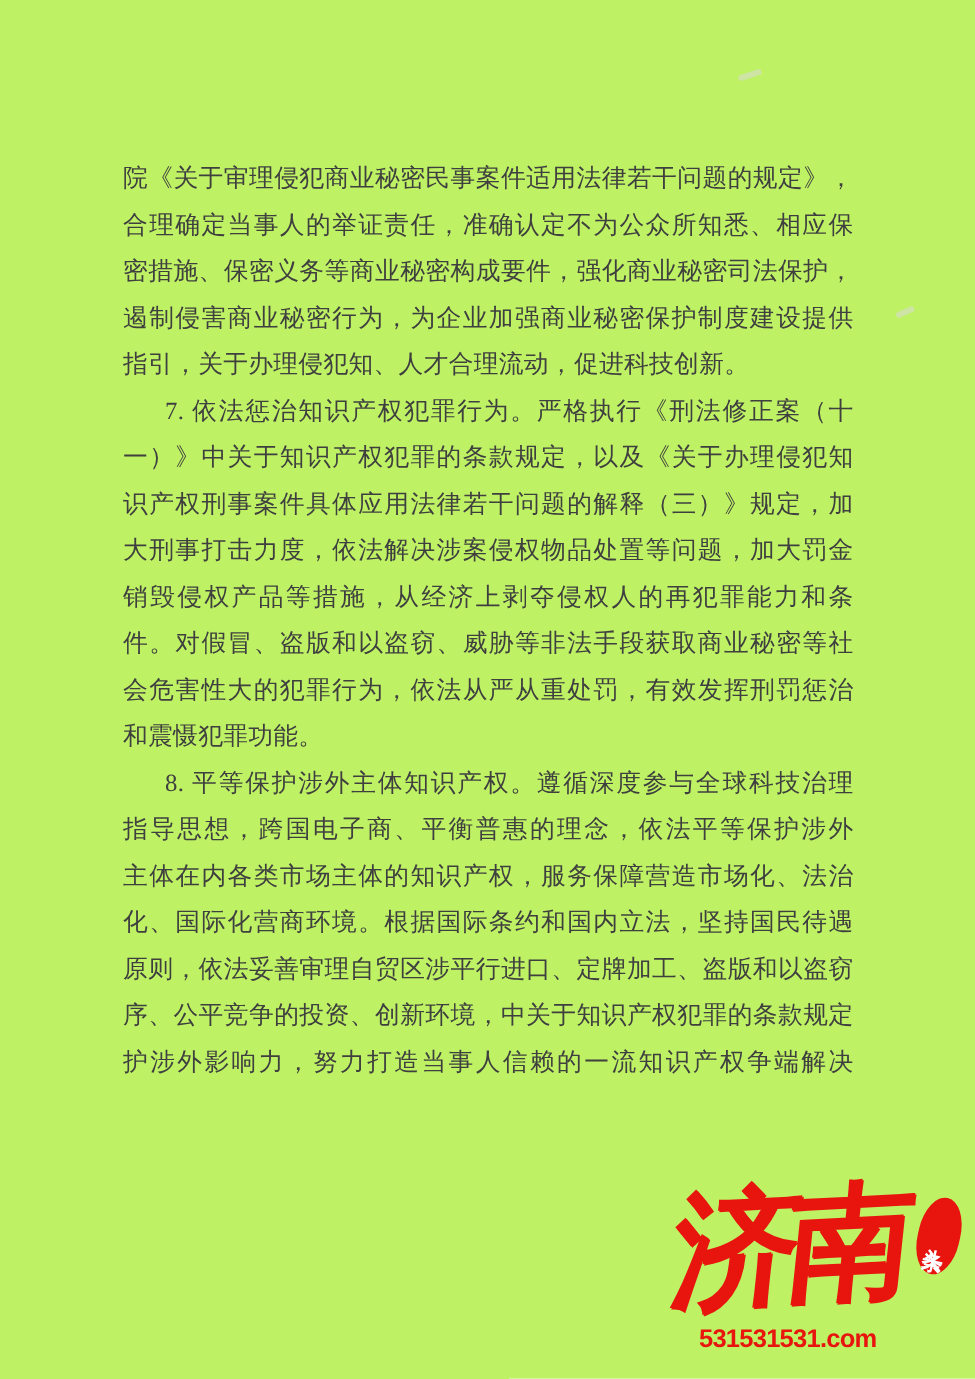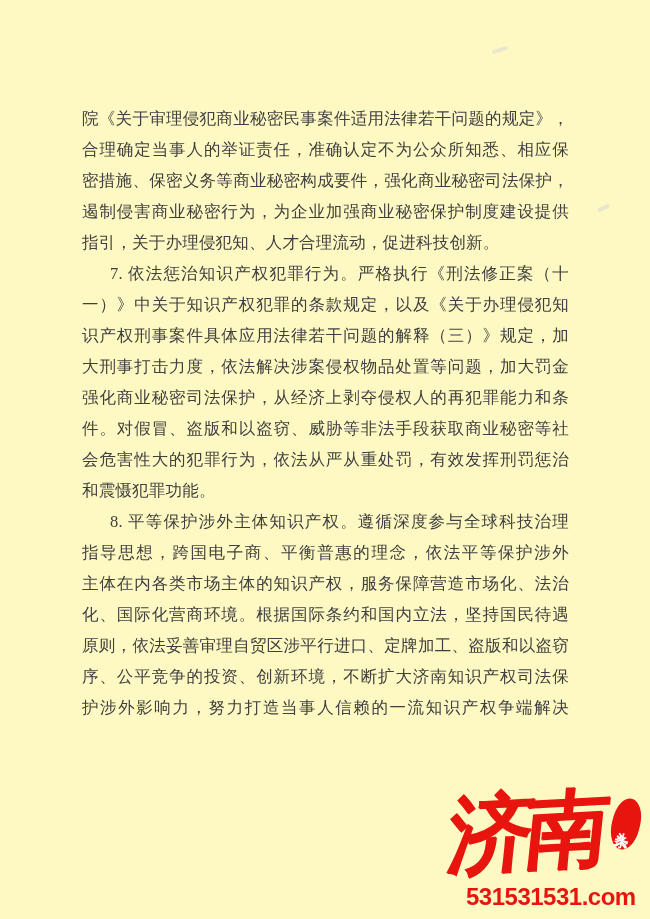--- a/index.html
+++ b/index.html
@@ -7,21 +7,21 @@
   html, body { margin: 0; padding: 0; }
   body {
     width: 650px; height: 919px;
     background: #ffffff;
     position: relative;
     overflow: hidden;
     font-family: "Liberation Serif", "DejaVu Serif", serif;
   }
   .scan-page {
     position: absolute; inset: 0;
-    background: #fef9c3;
+    background: #bef264;
     text-decoration: underline;
   }
   
   .doc-text {
     position: absolute;
     left: 82px; top: 103px; width: 487px;
     color: var(--ink);
     font-size: 16.5px;
     line-height: 31px;
     letter-spacing: 0.2px;
@@ -65,21 +65,21 @@
     writing-mode: vertical-rl;
     color: #ffffff;
     font-size: 14px;
     font-weight: bold;
     letter-spacing: 2px;
     line-height: 1;
     font-family: "Liberation Sans", "DejaVu Sans", sans-serif;
   }
   .site {
     position: absolute; left: 19px; top: 93px;
-    font-size: 24px;
+    font-size: 17px;
     font-weight: 900;
     letter-spacing: -0.5px;
     color: var(--accent);
     font-family: "Liberation Sans", "DejaVu Sans", sans-serif;
     white-space: nowrap;
   }
   
   .smudge { position: absolute; background: #d9d9d9; opacity: 0.55; border-radius: 2px; }
   .smudge-1 { left: 492px; top: 48px; width: 16px; height: 4px; transform: rotate(-18deg); }
   .smudge-2 { left: 597px; top: 206px; width: 13px; height: 4px; transform: rotate(-24deg); }
@@ -95,32 +95,32 @@
         <div class="line">合理确定当事人的举证责任，准确认定不为公众所知悉、相应保</div>
         <div class="line">密措施、保密义务等商业秘密构成要件，强化商业秘密司法保护，</div>
         <div class="line">遏制侵害商业秘密行为，为企业加强商业秘密保护制度建设提供</div>
         <div class="line lastline">指引，关于办理侵犯知、人才合理流动，促进科技创新。</div>
       </div>
       <div class="para">
         <div class="line indent">7. 依法惩治知识产权犯罪行为。严格执行《刑法修正案（十</div>
         <div class="line">一）》中关于知识产权犯罪的条款规定，以及《关于办理侵犯知</div>
         <div class="line">识产权刑事案件具体应用法律若干问题的解释（三）》规定，加</div>
         <div class="line">大刑事打击力度，依法解决涉案侵权物品处置等问题，加大罚金</div>
-        <div class="line">强化商业秘密司法保护，从经济上剥夺侵权人的再犯罪能力和条</div>
+        <div class="line">销毁侵权产品等措施，从经济上剥夺侵权人的再犯罪能力和条</div>
         <div class="line">件。对假冒、盗版和以盗窃、威胁等非法手段获取商业秘密等社</div>
         <div class="line">会危害性大的犯罪行为，依法从严从重处罚，有效发挥刑罚惩治</div>
         <div class="line lastline">和震慑犯罪功能。</div>
       </div>
       <div class="para">
         <div class="line indent">8. 平等保护涉外主体知识产权。遵循深度参与全球科技治理</div>
         <div class="line">指导思想，跨国电子商、平衡普惠的理念，依法平等保护涉外</div>
         <div class="line">主体在内各类市场主体的知识产权，服务保障营造市场化、法治</div>
         <div class="line">化、国际化营商环境。根据国际条约和国内立法，坚持国民待遇</div>
         <div class="line">原则，依法妥善审理自贸区涉平行进口、定牌加工、盗版和以盗窃</div>
-        <div class="line">序、公平竞争的投资、创新环境，不断扩大济南知识产权司法保</div>
+        <div class="line">序、公平竞争的投资、创新环境，中关于知识产权犯罪的条款规定</div>
         <div class="line">护涉外影响力，努力打造当事人信赖的一流知识产权争端解决</div>
       </div>
     </div>
 
   <div class="smudge smudge-1"></div>
   <div class="smudge smudge-2"></div>
 
   <div class="watermark">
     <div class="brand">济南</div>
     <div class="seal">

